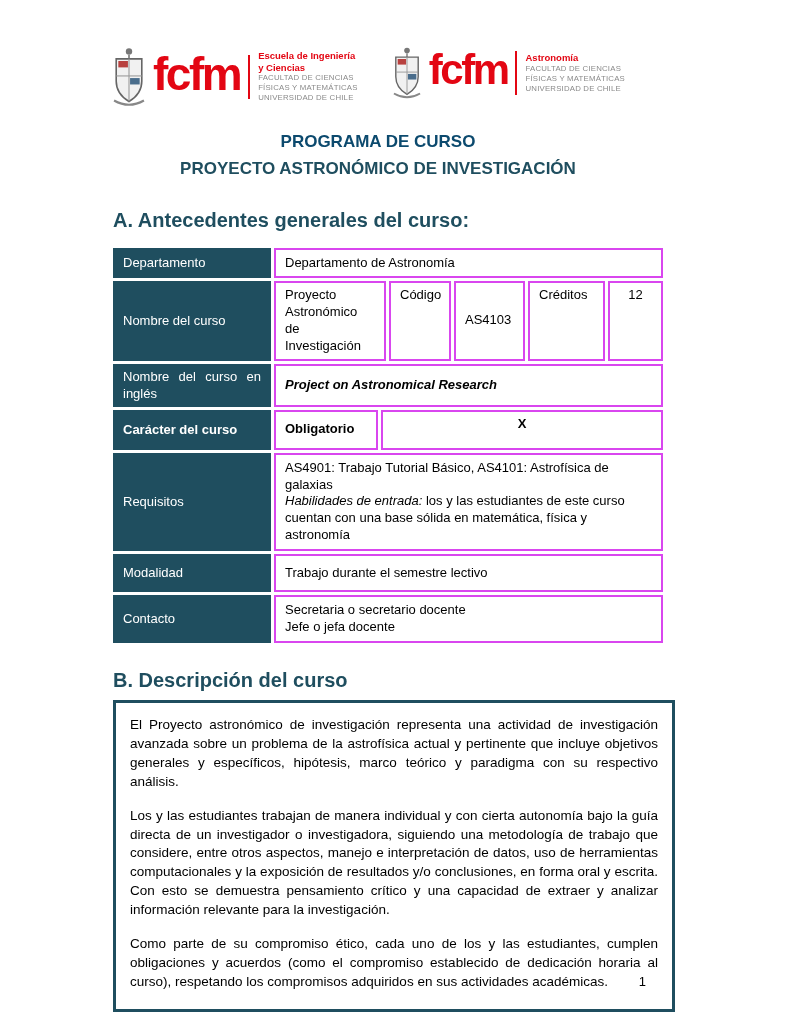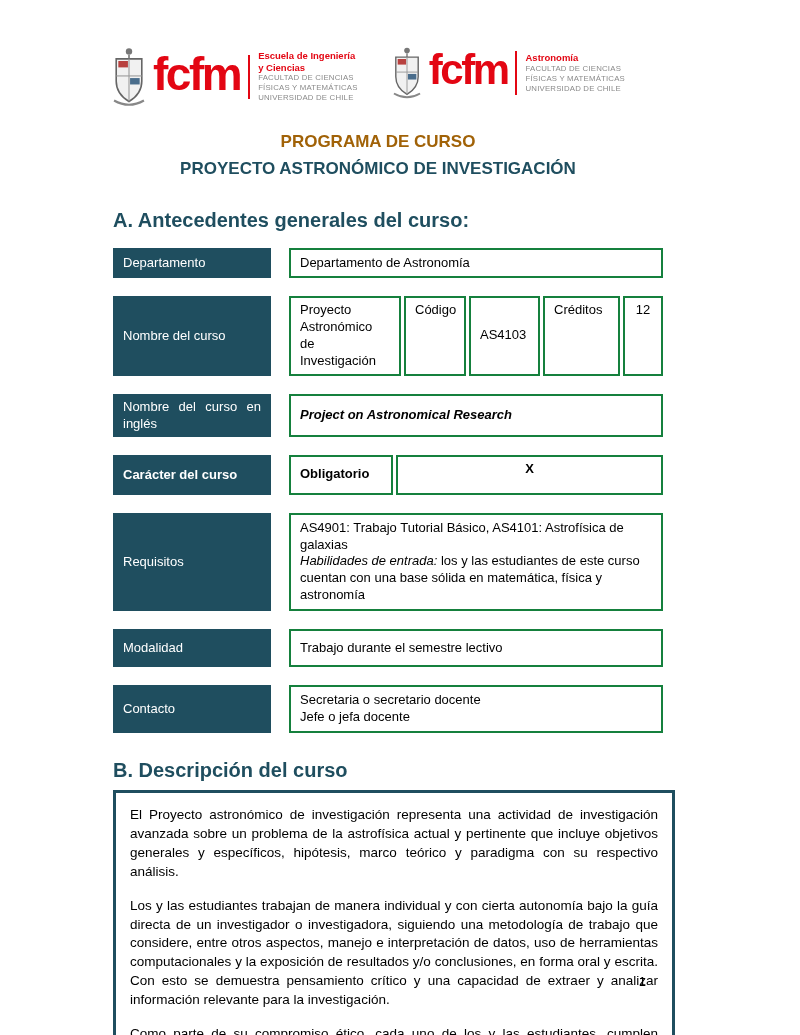--- a/index.html
+++ b/index.html
@@ -13,31 +13,31 @@
   .brand { color:#e30613; font-size:46px; font-weight:bold; letter-spacing:-2.5px; line-height:0.75; padding-bottom:6px; }
   .logo-right .brand { font-size:42px; }
   .logo-divider { width:2px; height:44px; background:#e30613; }
   .logo-text { display:flex; flex-direction:column; justify-content:center; }
   .logo-text .unit { color:#e30613; font-size:9.5px; font-weight:bold; line-height:1.2; }
   .logo-text .fac { color:#8a8a8a; font-size:7.8px; line-height:1.3; letter-spacing:0.2px; }
   .logo-text .fac:first-of-type { margin-top:3px; }
 
   
   .title-block { margin-top:24px; text-align:center; }
-  .t1 { font-size:17px; font-weight:bold; color:#a16207; }
+  .t1 { font-size:17px; font-weight:bold; color:#0c4a6e; }
   .t2 { font-size:17px; font-weight:bold; color:#1f4e5f; margin-top:7px; }
 
   .sec-heading { margin-top:30px; font-size:20px; font-weight:bold; color:#1f4e5f; }
   .sec-heading.b { margin-top:26px; }
 
   
-  .atable { margin-top:16px; width:550px; display:grid; grid-template-columns:158px 1fr; gap:18px; font-size:13px;border-radius:19px; }
+  .atable { margin-top:16px; width:550px; display:grid; grid-template-columns:158px 1fr; gap:3px; font-size:13px;border-radius:19px; }
   .lab { background:#1f4e5f; color:#fff; padding:4px 10px; display:flex; align-items:center; }
   .lab span { width:100%; text-align:justify; line-height:1.35; }
-  .val { background:#fff; border:2px solid #15803d; padding:4px 9px; display:flex; align-items:center; line-height:1.3; }
+  .val { background:#fff; border:2px solid #d946ef; padding:4px 9px; display:flex; align-items:center; line-height:1.3; }
   .h1 { min-height:30px; }
   .h2 { min-height:66px; }
   .h3 { min-height:42px; }
   .h4 { min-height:40px;font-weight:bold; }
   .h5 { min-height:66px; }
   .h6 { min-height:38px; }
   .h7 { min-height:48px; }
   .row2 { display:grid; grid-template-columns:112px 62px 71px 77px 1fr; gap:3px; }
   .row4 { display:grid; grid-template-columns:104px 1fr; gap:3px; }
   .top { align-items:flex-start; }

